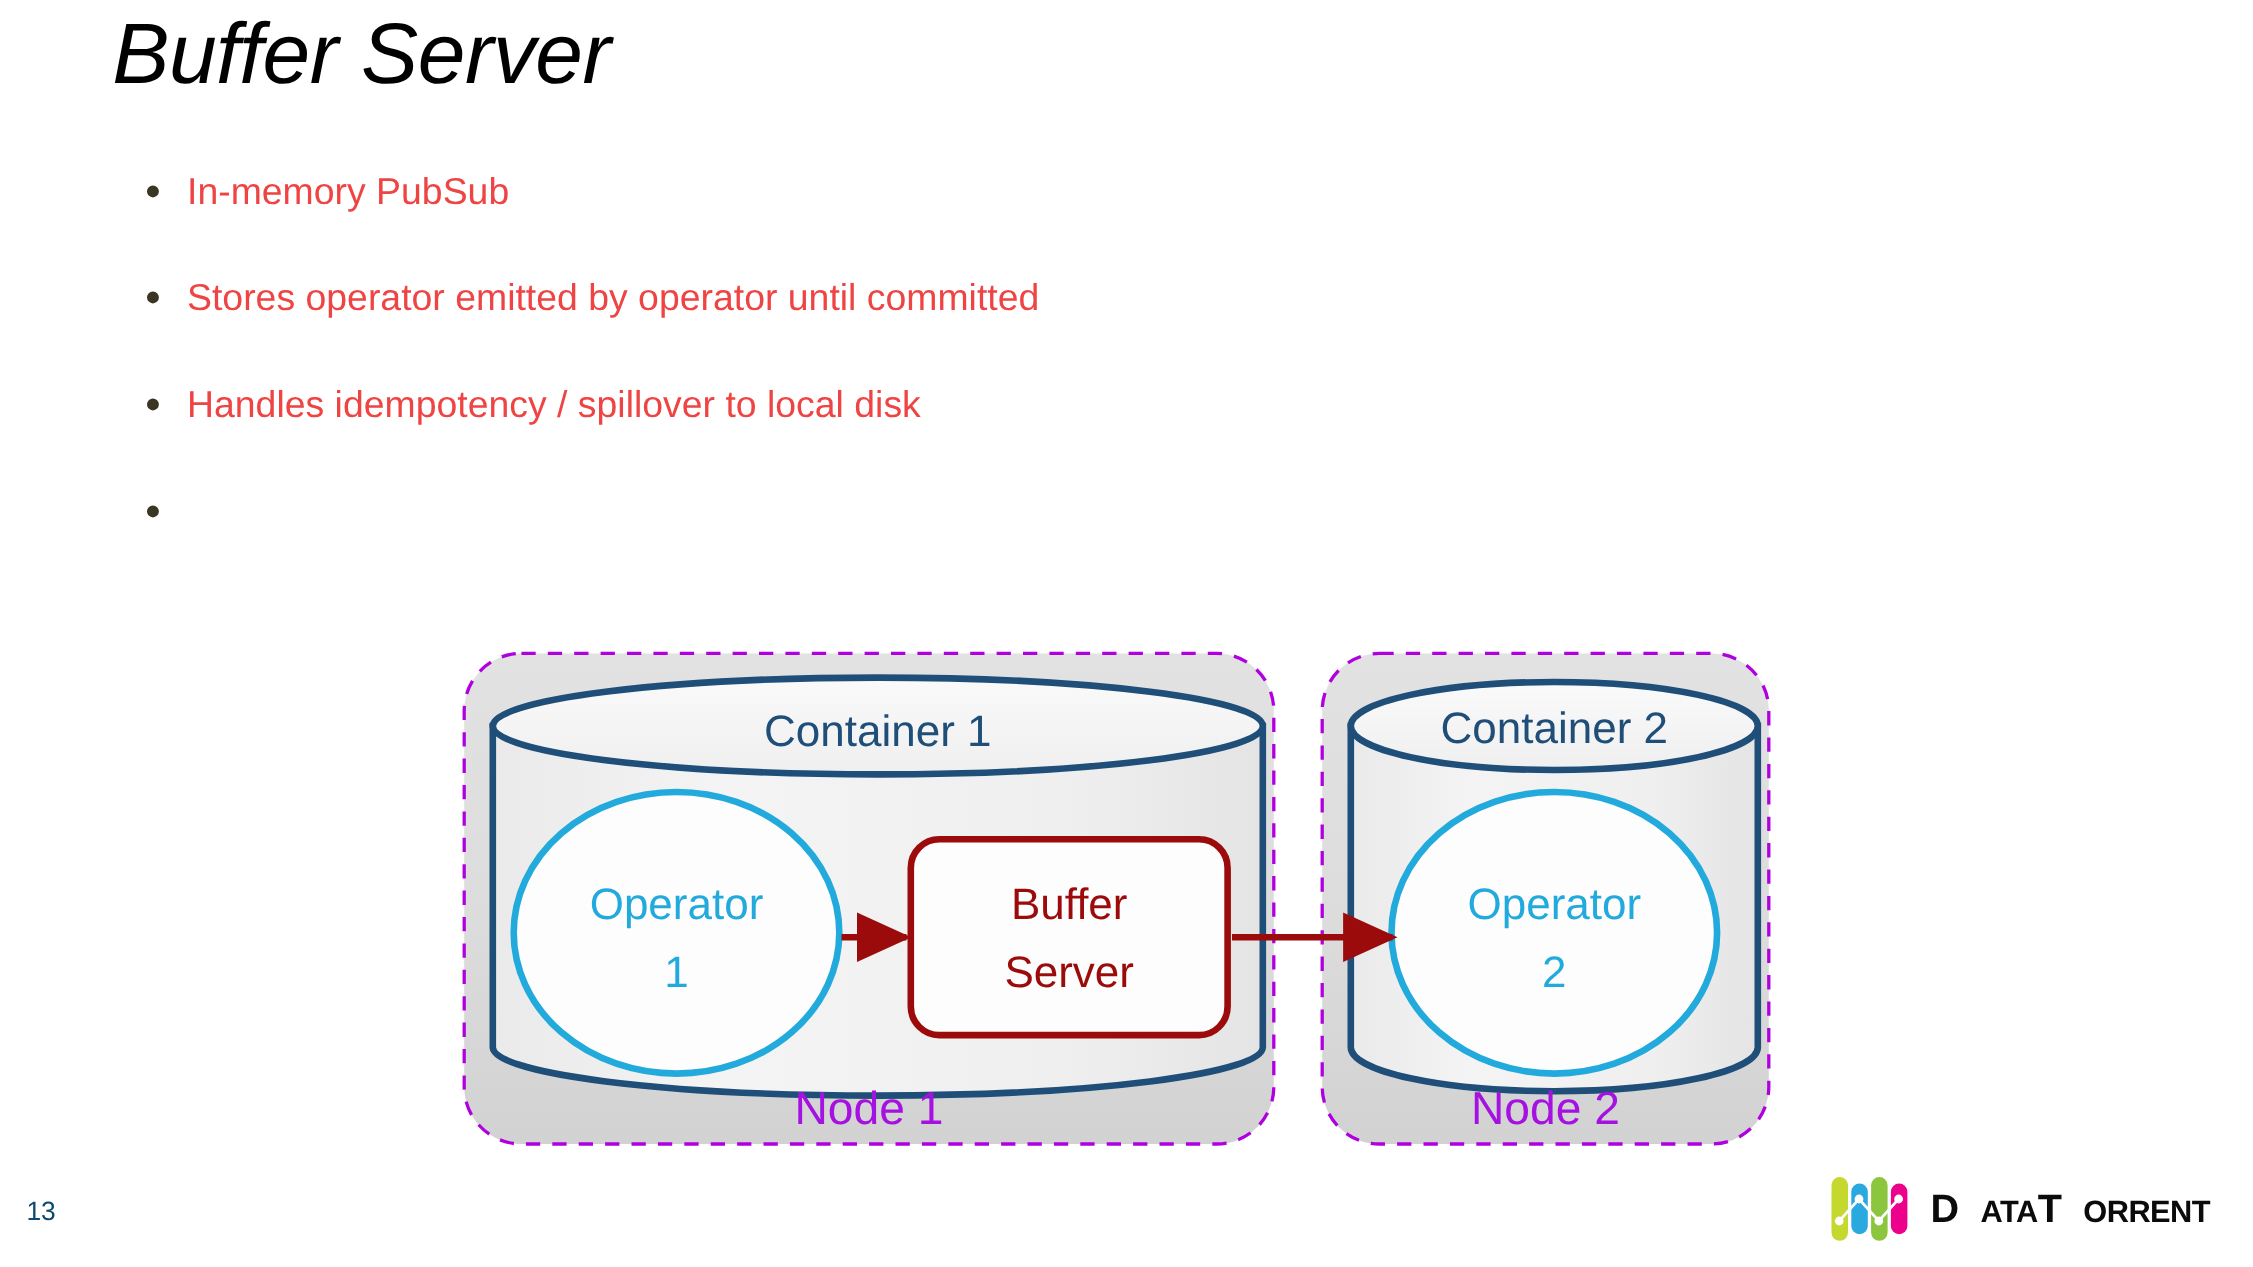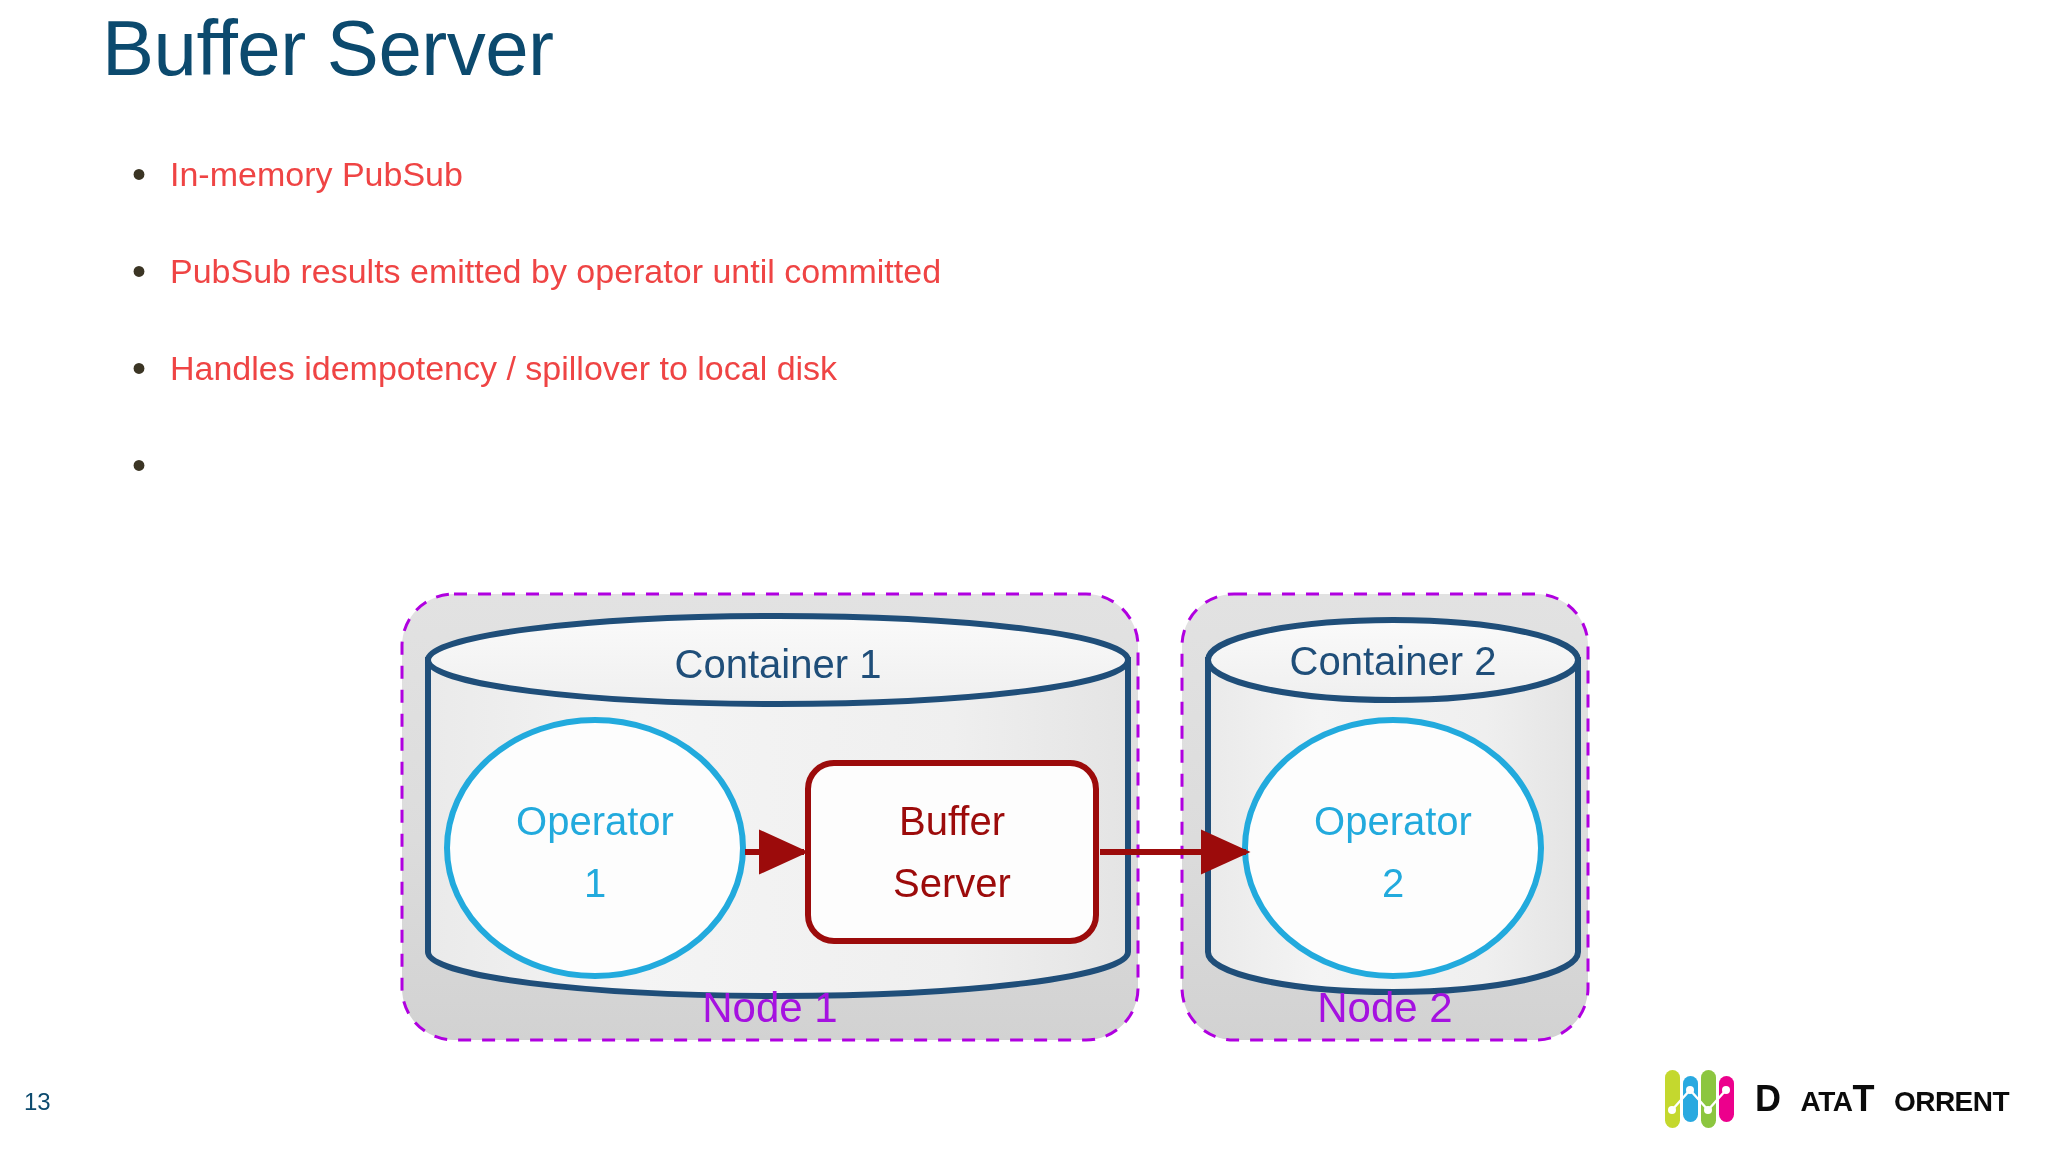--- a/index.html
+++ b/index.html
@@ -16,24 +16,25 @@
     font-family: "Liberation Sans", sans-serif;
   }
 
   
   .slide-title {
     position: absolute;
     left: 102px;
     top: 8px;
     font-size: 78px;
     line-height: 1.05;
-    color: #0c4a6e;
+    color: #000000;
     font-weight: 400;
     letter-spacing: -0.5px;
     white-space: nowrap;
+    font-style: italic;
   }
 
   
   .bullets {
     position: absolute;
     left: 118px;
     top: 148px;
     width: 1500px;
   }
   .bullet-row {
@@ -59,20 +60,21 @@
   }
 
   
   .diagram {
     position: absolute;
     left: 0;
     top: 0;
     width: 1868px;
     height: 1152px;
     pointer-events: none;
+    padding-left: 20px;
   }
   .diagram svg { display: block; }
 
   
   .page-number {
     position: absolute;
     left: 24px;
     top: 1088px;
     font-size: 24px;
     color: #0c4a6e;
@@ -116,21 +118,21 @@
 
   <div class="slide-title">Buffer Server</div>
 
   <div class="bullets">
     <div class="bullet-row">
       <span class="bullet-dot">•</span>
       <span class="bullet-text">In-memory PubSub</span>
     </div>
     <div class="bullet-row">
       <span class="bullet-dot">•</span>
-      <span class="bullet-text">PubSub results emitted by operator until committed</span>
+      <span class="bullet-text">Stores operator emitted by operator until committed</span>
     </div>
     <div class="bullet-row">
       <span class="bullet-dot">•</span>
       <span class="bullet-text">Handles idempotency / spillover to local disk</span>
     </div>
     <div class="bullet-row">
       <span class="bullet-dot">•</span>
     </div>
   </div>
 

